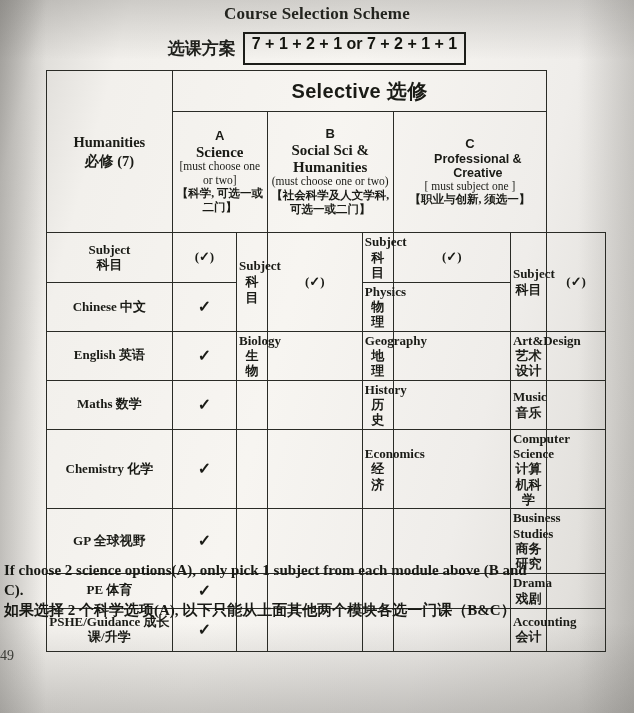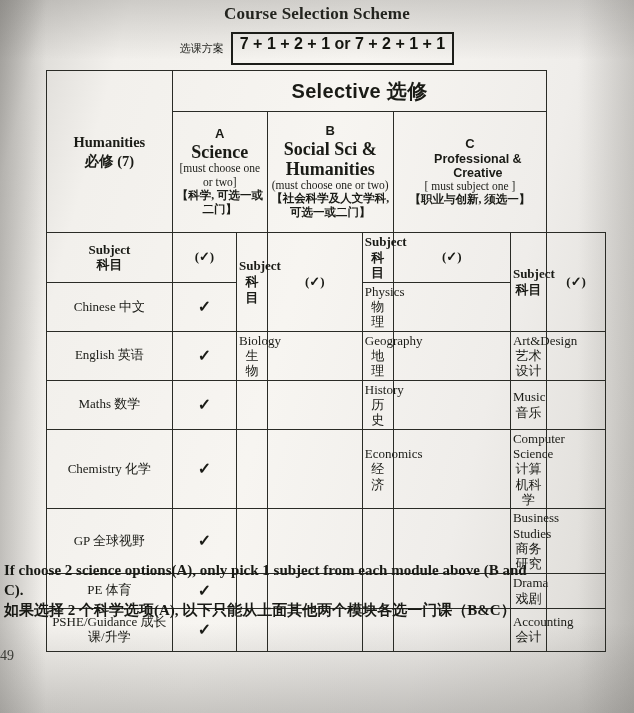--- a/index.html
+++ b/index.html
@@ -57,22 +57,22 @@
     color: #23241f;
     letter-spacing: .2px;
   }
   .title-row {
     position: absolute;
     top: 32px;
     left: 0; width: 634px;
     text-align: center;
   }
   .title-cn {
-    font-size: 11px;
-    font-weight: normal;
+    font-size: 17px;
+    font-weight: bold;
     color: #1e1f1b;
     vertical-align: middle;
   }
   .formula-box {
     display: inline-block;
     border: 2px solid #1c1d19;
     padding: 1px 7px 10px 7px;
     margin-left: 7px;
     font-size: 16px;
     font-weight: bold;
@@ -109,21 +109,21 @@
     font-weight: bold;
     letter-spacing: .3px;
   }
   .col-letter {
     font-family: "Liberation Sans", sans-serif;
     font-weight: bold;
     font-size: 13px;
   }
   .col-name {
     font-weight: bold;
-    font-size: 18px;
+    font-size: 15px;
   }
   .col-name-sans {
     font-family: "Liberation Sans", sans-serif;
     font-weight: bold;
     font-size: 12.5px;
     margin-left: 16px;
   }
   .col-note {
     font-size: 11.5px;
     line-height: 1.18;
@@ -137,21 +137,21 @@
     font-weight: bold;
     font-size: 14.5px;
     line-height: 1.25;
   }
   .subj-head {
     font-weight: bold;
     font-size: 13px;
     line-height: 1.2;
   }
   .subject {
-    font-weight: normal;
+    font-weight: bold;
     font-size: 13px;
     line-height: 1.18;
   }
   .tick {
     font-size: 16px;
     font-weight: bold;
     font-family: "Liberation Sans", sans-serif;
   }
   .tick-paren {
     font-size: 13px;

